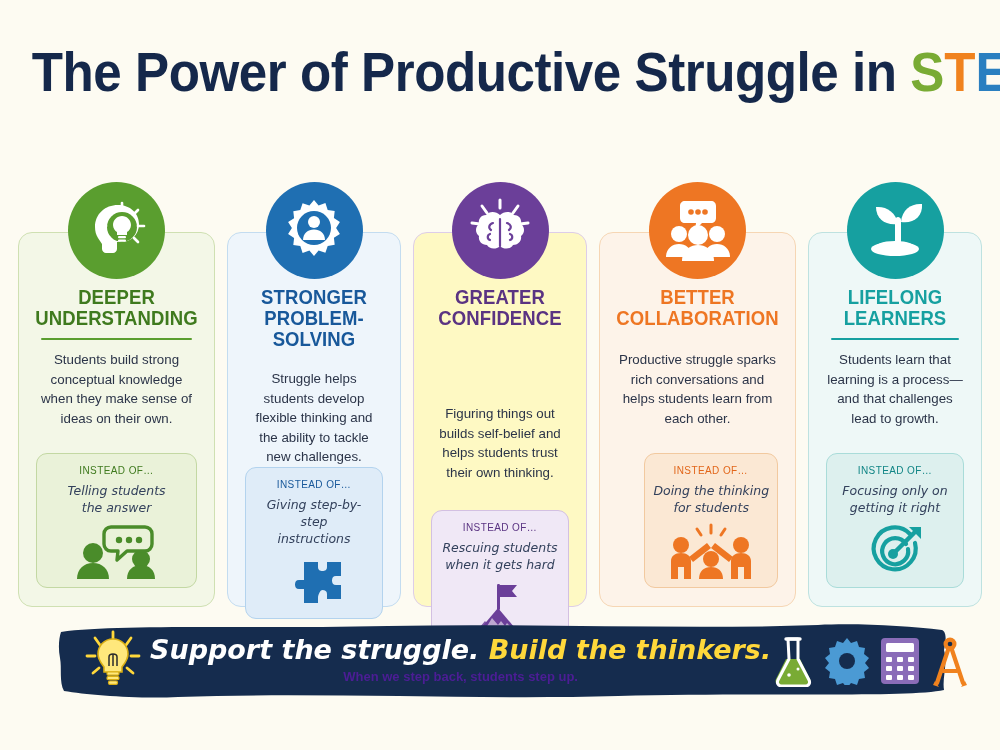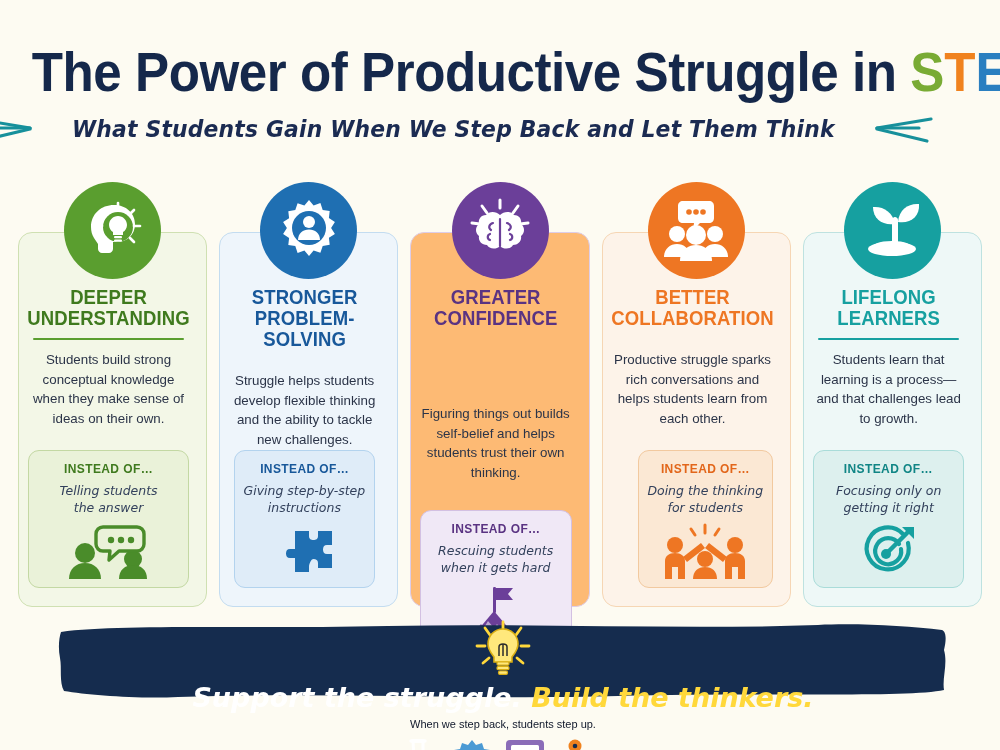--- a/index.html
+++ b/index.html
@@ -72,21 +72,21 @@
     height: 375px;
     display: flex;
     gap: 12px;
   }
   .card {
     position: relative;
     flex: 1 1 0;
     border-radius: 14px;
     border: 1.5px solid transparent;
     box-sizing: border-box;
-    padding: 54px 10px 10px 2px;
+    padding: 54px 10px 10px 10px;
     display: flex;
     flex-direction: column;
   }
   .card-icon {
     position: absolute;
     left: 50%;
     top: -51px;
     width: 97px; height: 97px;
     margin-left: -48.5px;
     border-radius: 50%;
@@ -120,22 +120,22 @@
   }
   .instead-box {
     margin: auto 7px 8px 7px;
     border-radius: 11px;
     border: 1px solid transparent;
     padding: 11px 6px 8px 6px;
     box-sizing: border-box;
   }
   .instead-label {
     font-family: "Liberation Sans", sans-serif;
-    font-weight: bold;
-    font-size: 12px;
+    font-weight: normal;
+    font-size: 10px;
     letter-spacing: 0.4px;
     text-align: center;
   }
   .instead-text {
     font-family: "DejaVu Sans", sans-serif;
     font-style: italic;
     font-size: 13px;
     line-height: 17px;
     text-align: center;
     color: #33415c;
@@ -164,40 +164,39 @@
     width: 890px; height: 82px;
   }
   #banner-content {
     position: absolute;
     left: 0; top: 0;
     width: 890px; height: 82px;
     display: flex;
     align-items: center;
     padding: 0 18px;
     box-sizing: border-box;
-    flex-direction: column;
   }
   #banner-bulb { flex: none; width: 74px; display: flex; justify-content: center; }
   #banner-text { flex: 1 1 auto; text-align: center; padding-bottom: 2px; }
   #banner-line1 {
     font-family: "DejaVu Sans", sans-serif;
     font-style: italic;
     font-weight: bold;
     font-size: 27px;
     line-height: 32px;
     color: #ffffff;
     white-space: nowrap;
   }
   #banner-line1 .accent { color: #ffd83b; }
   #banner-line2 {
     font-family: "Liberation Sans", sans-serif;
-    font-weight: normal;
-    font-size: 11px;
+    font-weight: bold;
+    font-size: 13px;
     line-height: 21px;
-    color: #0f172a;
+    color: #4c1d95;
     white-space: nowrap;
   }
   #banner-icons {
     flex: none;
     width: 215px;
     display: flex;
     align-items: center;
     justify-content: space-between;
     padding-right: 16px;
     box-sizing: border-box;
@@ -206,37 +205,20 @@
 </head>
 <body>
 
 <div id="poster">
 
   <div id="header">
     <div id="title">
       <span>The Power of Productive Struggle in </span><span class="stem"><span class="stem-s">S</span><span class="stem-t">T</span><span class="stem-e">E</span></span>
     </div>
 
-    <div id="subtitle-row">
-      <svg class="flourish" viewBox="0 0 62 34">
-        <g stroke="#17909b" stroke-width="3.2" stroke-linecap="round">
-          <line x1="2" y1="7" x2="56" y2="16"></line>
-          <line x1="14" y1="16" x2="56" y2="16"></line>
-          <line x1="6" y1="29" x2="56" y2="17"></line>
-        </g>
-      </svg>
-      <div id="subtitle">What Students Gain When We Step Back and Let Them Think</div>
-      <svg class="flourish" viewBox="0 0 62 34">
-        <g stroke="#17909b" stroke-width="3.2" stroke-linecap="round">
-          <line x1="60" y1="7" x2="6" y2="16"></line>
-          <line x1="48" y1="16" x2="6" y2="16"></line>
-          <line x1="56" y1="29" x2="6" y2="17"></line>
-        </g>
-      </svg>
-    </div>
   </div>
 
   <div id="cards">
 
     <div class="card" style="background:#f3f7e7;border-color:#cfe0b2;">
       <div class="card-icon" style="background:#5a9e2f;">
         <svg width="74" height="74" viewBox="0 0 74 74">
           <g fill="#fff">
             <path d="M18 44c-2-3-3-7-3-11 0-13 10-22 23-22 12 0 21 8 21 19 0 11-8 18-18 18h-4v7c0 2-2 4-4 4h-7c-2 0-4-2-4-4v-5l-4-6z"></path>
           </g>
@@ -318,21 +300,21 @@
           <span>instructions</span>
         </div>
         <div class="instead-icon">
           <svg width="60" height="54" viewBox="0 0 60 54">
             <path fill="#1f6fb2" d="M20 2h14v5c0 3 2 4 4.5 4S43 10 43 7V2h14v14h-5c-3 0-4 2-4 4.5s1 4.5 4 4.5h5v14H43v-5c0-3-2-4-4.5-4S34 35 34 38v5H20V29h-5c-3 0-4-2-4-4.5S12 20 15 20h5z" transform="translate(0,4)"></path>
           </svg>
         </div>
       </div>
     </div>
 
-    <div class="card" style="background:#fdba74;border-color:#ddcde9;gap:28px;">
+    <div class="card" style="background:#fef9c3;border-color:#ddcde9;gap:28px;">
       <div class="card-icon" style="background:#6b3f99;">
         <svg width="76" height="76" viewBox="0 0 76 76">
           <g stroke="#fff" stroke-width="3" stroke-linecap="round" fill="none">
             <line x1="38" y1="7" x2="38" y2="15"></line>
             <line x1="20" y1="13" x2="25" y2="20"></line>
             <line x1="56" y1="13" x2="51" y2="20"></line>
             <line x1="10" y1="30" x2="18" y2="31"></line>
             <line x1="66" y1="30" x2="58" y2="31"></line>
           </g>
           <g fill="#fff">

